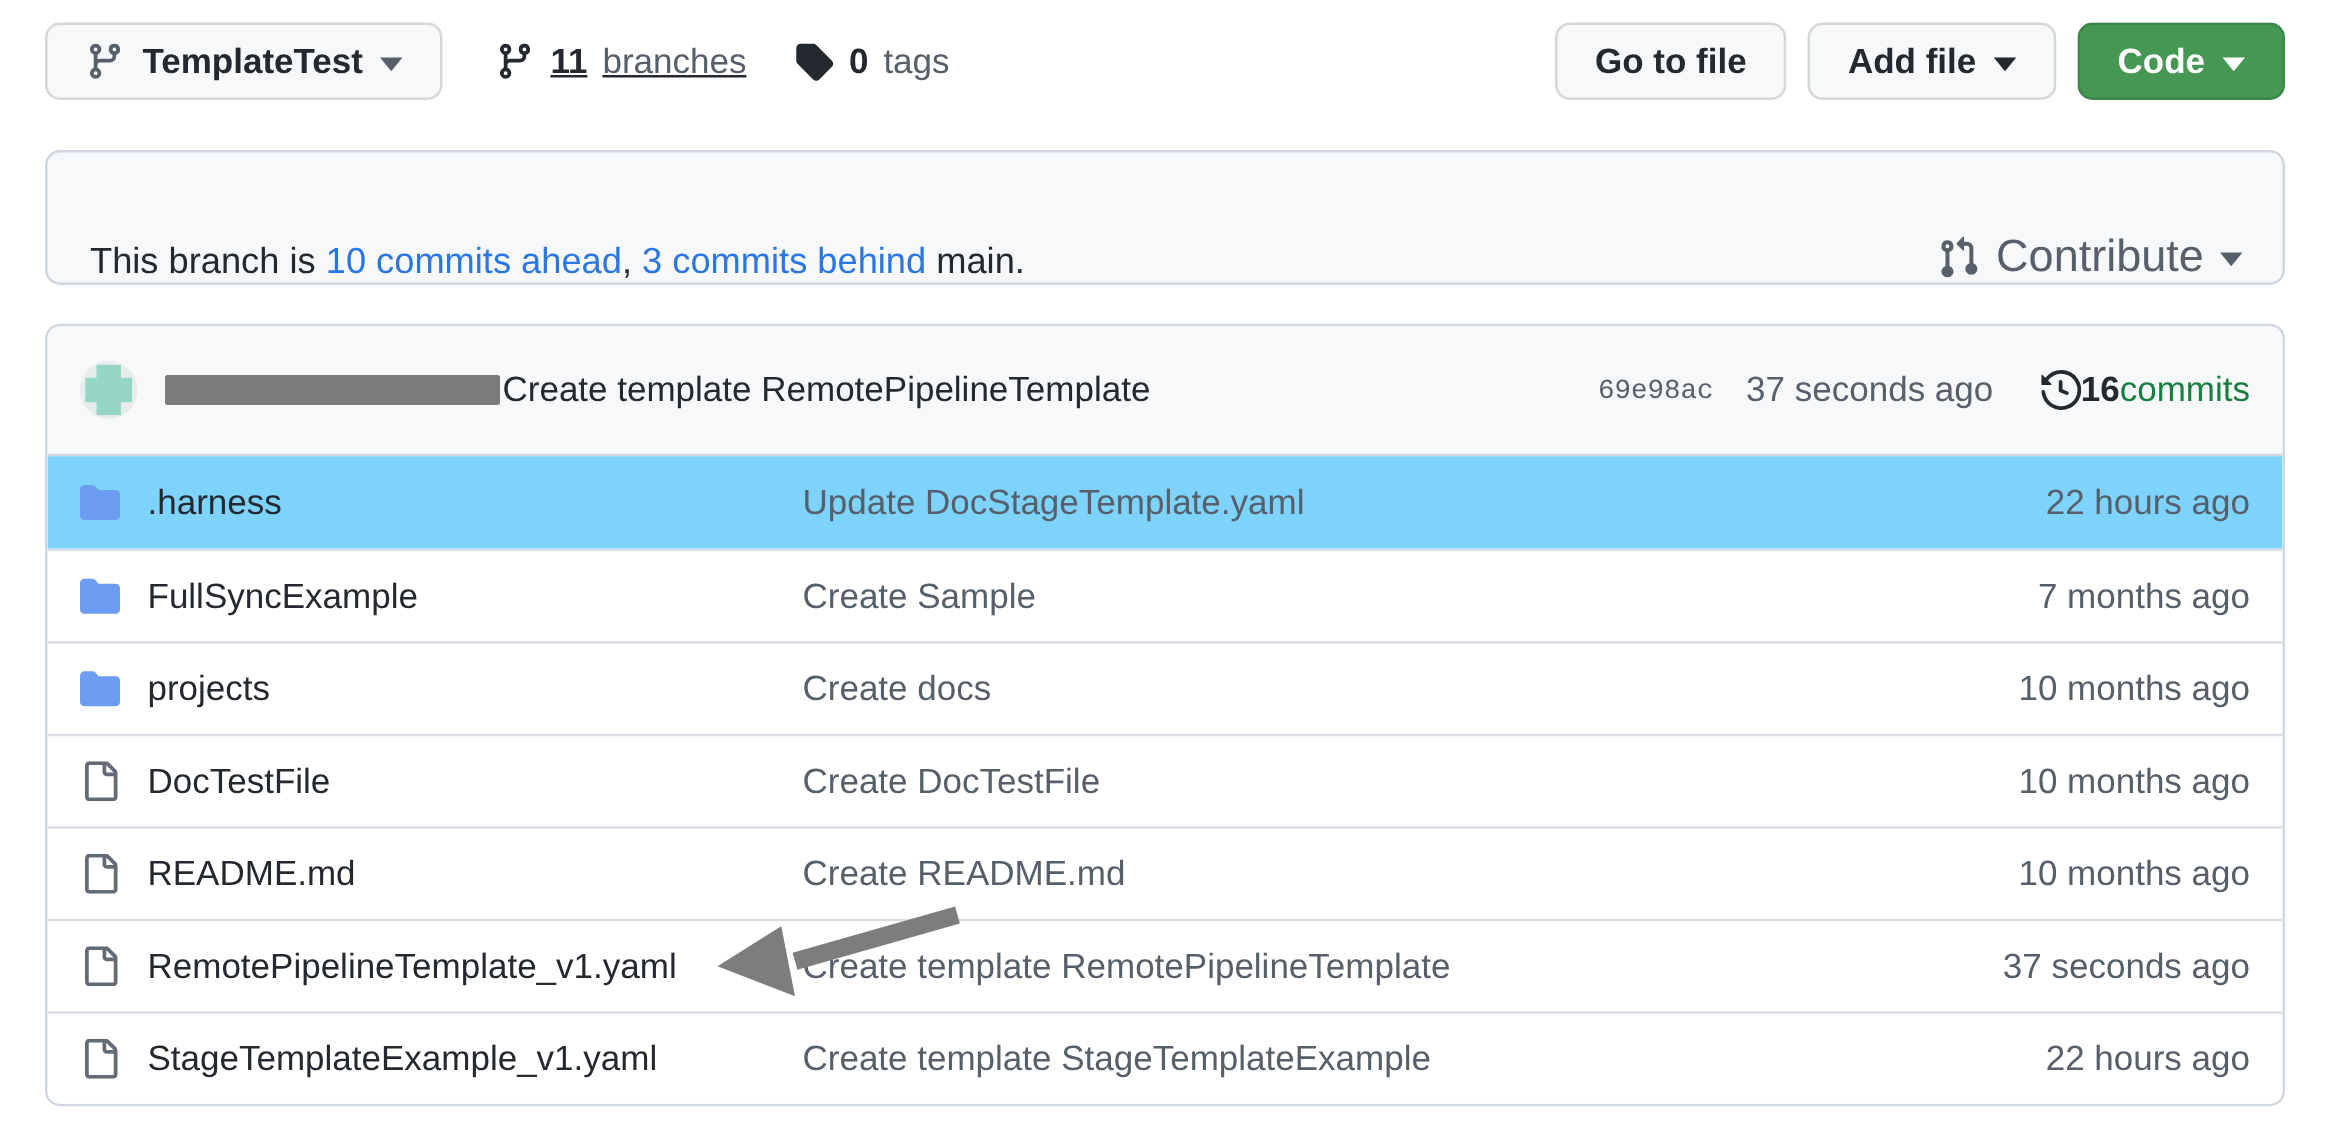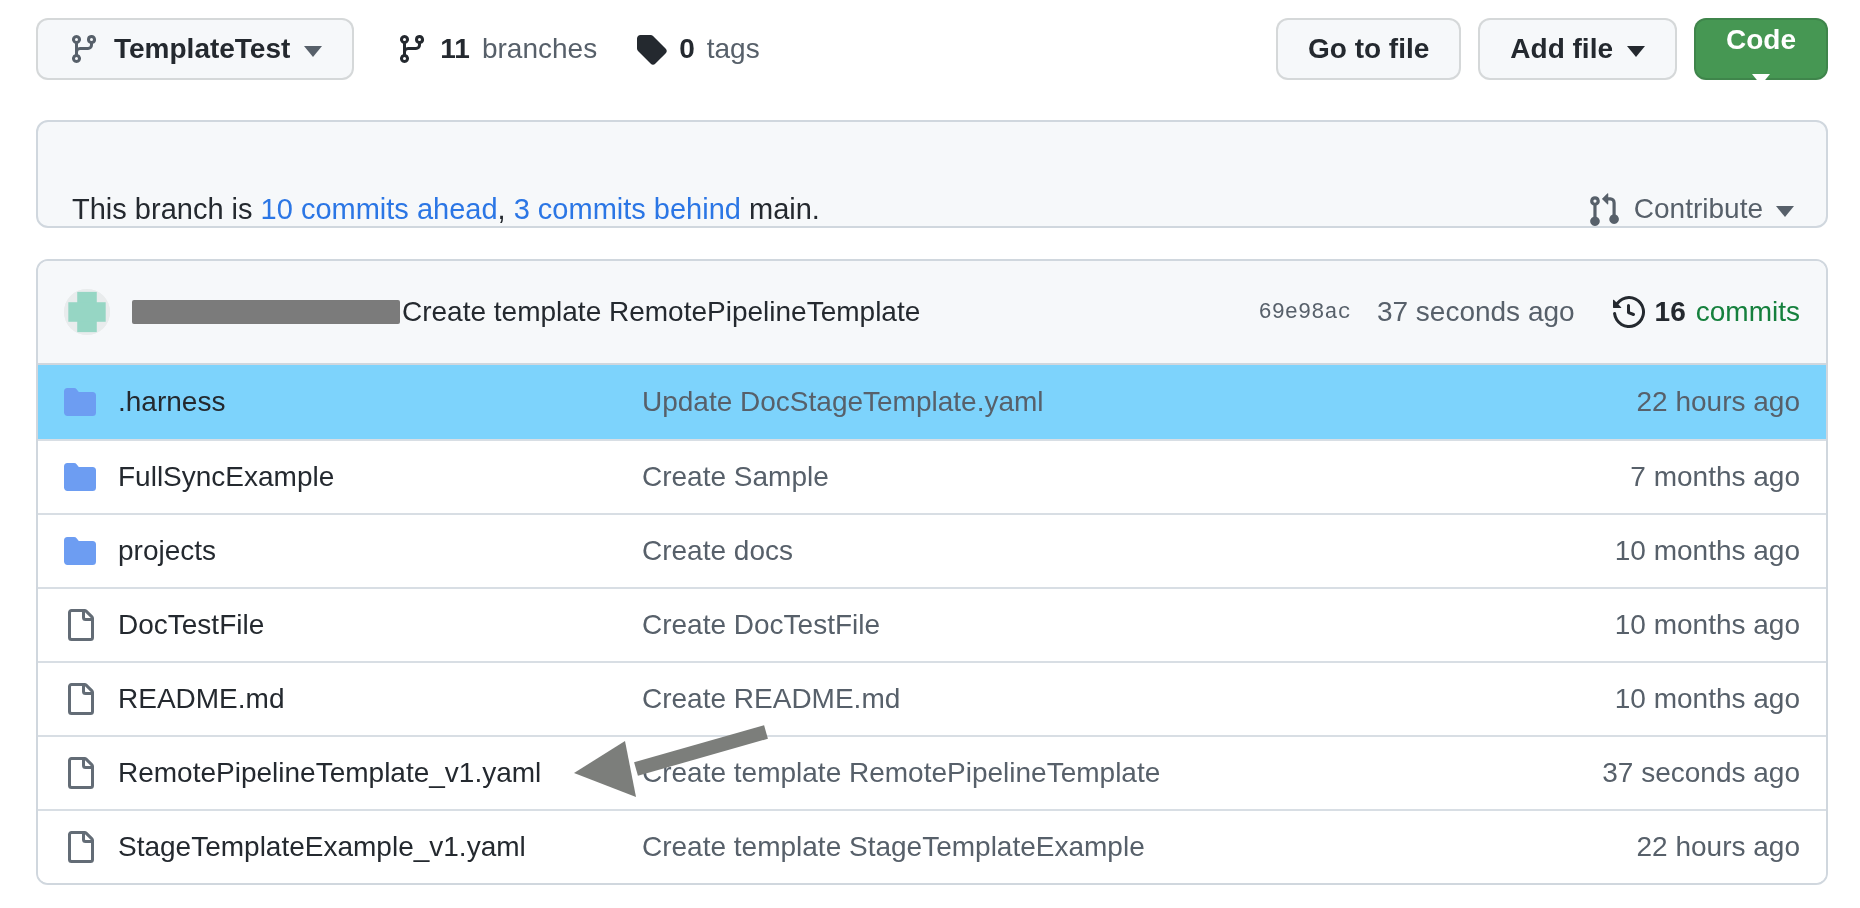--- a/index.html
+++ b/index.html
@@ -34,39 +34,39 @@
     margin-top:4px;
   }
   .caret.dark  { border-top-color:#24292f; }
   .caret.light { border-top-color:#ffffff; }
   .caret.gray  { border-top-color:#57606a; }
 
   .meta-link { display:inline-flex; align-items:center; gap:12px; font-size:28px; cursor:pointer; }
   .meta-link svg { width:32px; height:32px; fill:#24292f; flex:none; }
   .meta-link .count { font-weight:700; color:#24292f; }
   .meta-link .lbl   { color:#57606a; }
-  .ml-branches { margin-left:42px; }
+  .ml-branches { margin-left:42px;text-decoration:underline; }
   .ml-tags     { margin-left:38px; }
 
   .topbar-right { margin-left:auto; display:flex; align-items:flex-start; gap:17px; }
-  .btn-code { background:#469753; border-color:rgba(27,31,36,0.15); color:#ffffff;flex-direction:column; }
+  .btn-code { background:#469753; border-color:rgba(27,31,36,0.15); color:#ffffff; }
 
   
   .banner {
     margin-top:40px; height:108px;
     background:#f6f8fa;
     border:2px solid #d0d7de; border-radius:12px;
     display:flex; align-items:flex-end;
     padding:0 32px 0 34px;
     font-size:29px;
   }
   .banner .link { color:#2b76e5; cursor:pointer; }
   .contribute {
     margin-left:auto; display:inline-flex; align-items:center; gap:13px;
-    color:#57606a; font-size:28px; cursor:pointer;
+    color:#57606a; font-size:36px; cursor:pointer;
   }
   .contribute svg { width:34px; height:34px; fill:#57606a; flex:none; }
 
   
   .card {
     margin-top:31px;
     border:2px solid #d0d7de; border-radius:12px;
     overflow:hidden;
     background:#fff;
   }
@@ -80,21 +80,21 @@
   .avatar {
     width:46px; height:46px; border-radius:50%;
     background:#e9eced; overflow:hidden; position:relative; flex:none; cursor:pointer;
   }
   .avatar svg { width:46px; height:46px; display:block; }
   .redacted { width:268px; height:24px; background:#7b7b7b; margin-left:22px; border-radius:2px; flex:none; }
   .commit-msg { margin-left:2px; color:#24292f; cursor:pointer; white-space:nowrap; }
   .commit-right { margin-left:auto; display:flex; align-items:center; }
   .hash { font-family:"Liberation Mono","DejaVu Sans Mono",monospace; font-size:22px; color:#57606a; cursor:pointer; }
   .commit-time { margin-left:26px; color:#57606a; }
-  .history-link { display:inline-flex; align-items:center; gap:10px; margin-left:38px; cursor:pointer; }
+  .history-link { display:inline-flex; align-items:center; gap:0; margin-left:38px; cursor:pointer; }
   .history-link svg { width:32px; height:32px; fill:#24292f; flex:none; }
   .history-link .count { font-weight:700; color:#24292f; }
   .history-link .lbl { color:#15803d; }
 
   .file-row {
     display:flex; align-items:center;
     height:74px; padding:0 26px;
     border-top:2px solid #d8dee4;
     font-size:28px; background:#ffffff;
   }

